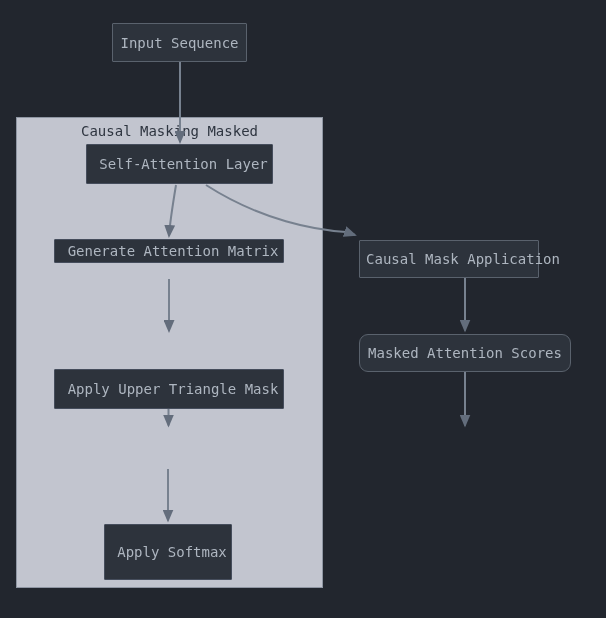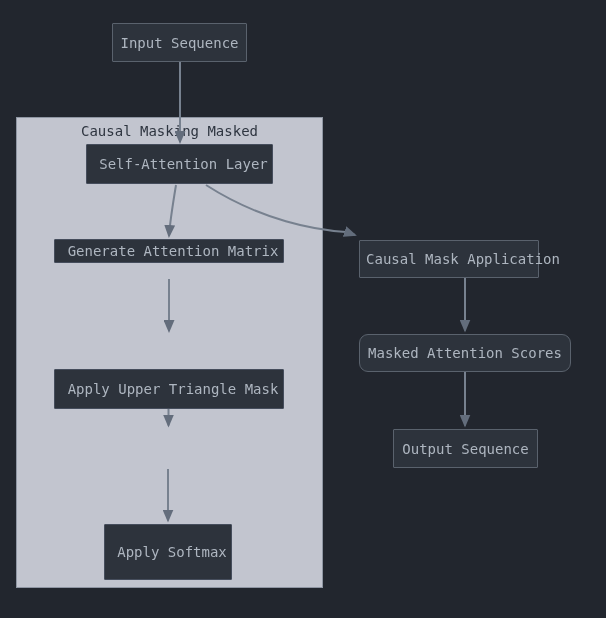--- a/index.html
+++ b/index.html
@@ -118,17 +118,14 @@
   </div>
 
   <div class="node n-causal">
     <span>Causal Mask Application</span>
   </div>
 
   <div class="node n-masked">
     <span>Masked Attention Scores</span>
   </div>
 
-  <div class="node n-output">
-    <span>Output Sequence</span>
-  </div>
 
 </div>
 
 </body></html>

